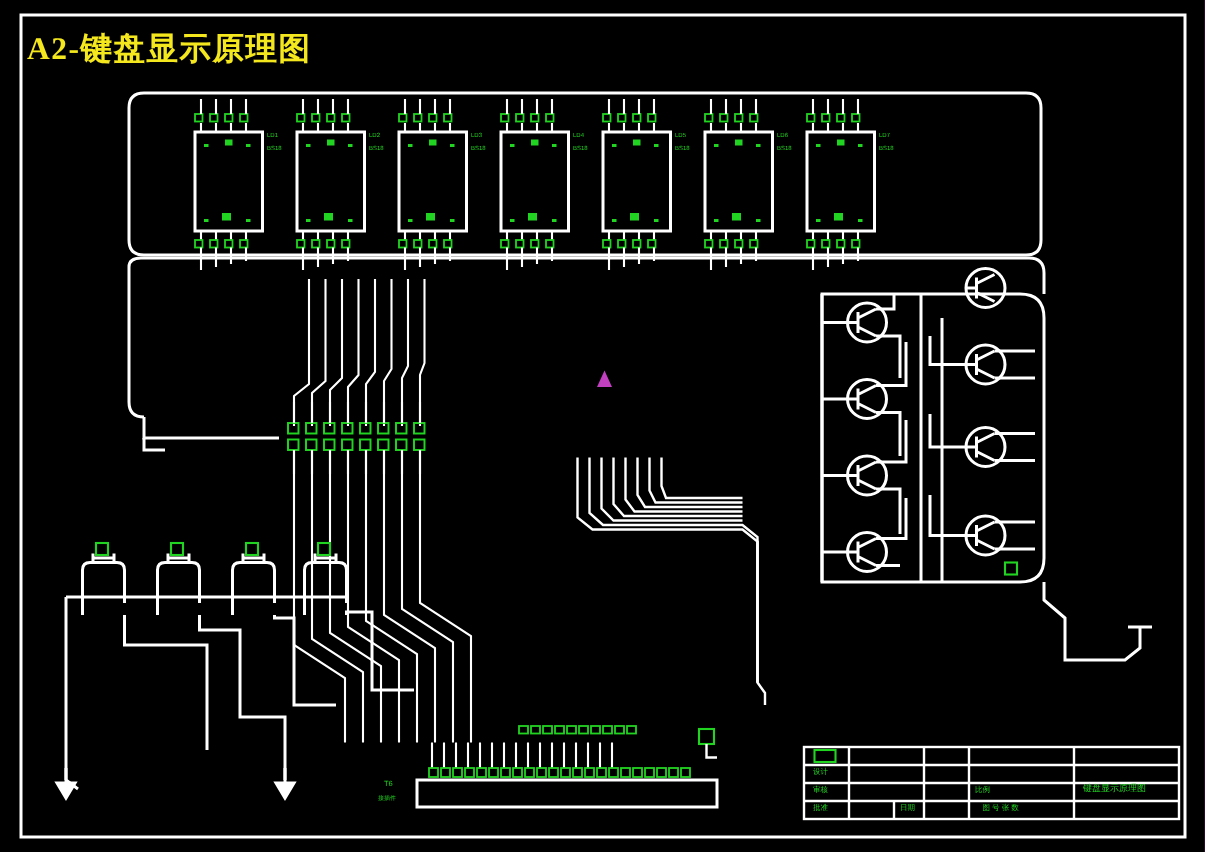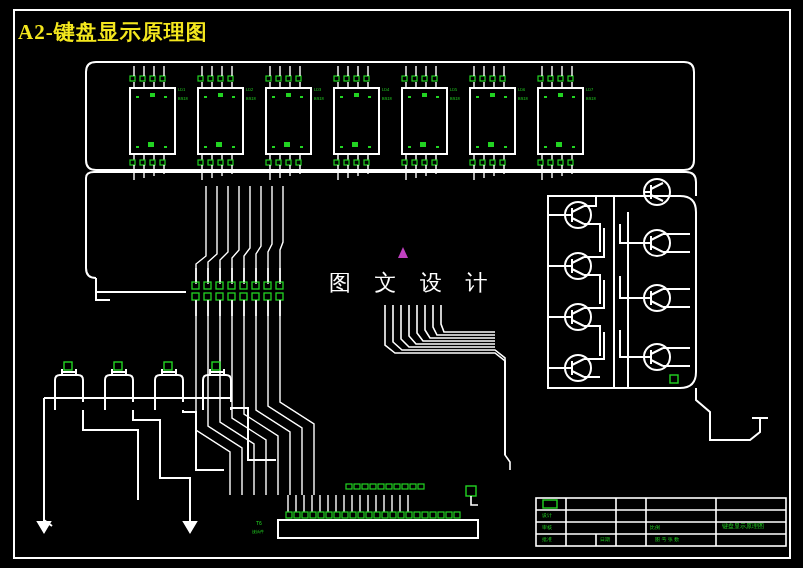--- a/index.html
+++ b/index.html
@@ -458,21 +458,20 @@
       <path d="M566,498 L566,546 M616,498 L616,546 M646,498 L646,546 M716,498 L716,546"></path>
       <path d="M596,534 L596,546"></path>
     </g>
     <g fill="none" stroke="#22d422" stroke-width="1.4">
       <rect x="543" y="500" width="14" height="8"></rect>
     </g>
 
   </svg>
 
   <div class="ttl">A2-键盘显示原理图</div>
-  <div class="wmark">图 文 设 计</div>
 
   <svg style="position:absolute;left:396px;top:246px;width:14px;height:14px;">
     <path d="M7,1 L12,12 L2,12 Z" fill="#c040c0"></path>
   </svg>
 
   <div class="glab" style="left:178px;top:88px;">LD1</div>
   <div class="glab" style="left:178px;top:97px;">BS18</div>
   <div class="glab" style="left:246px;top:88px;">LD2</div>
   <div class="glab" style="left:246px;top:97px;">BS18</div>
   <div class="glab" style="left:314px;top:88px;">LD3</div>

